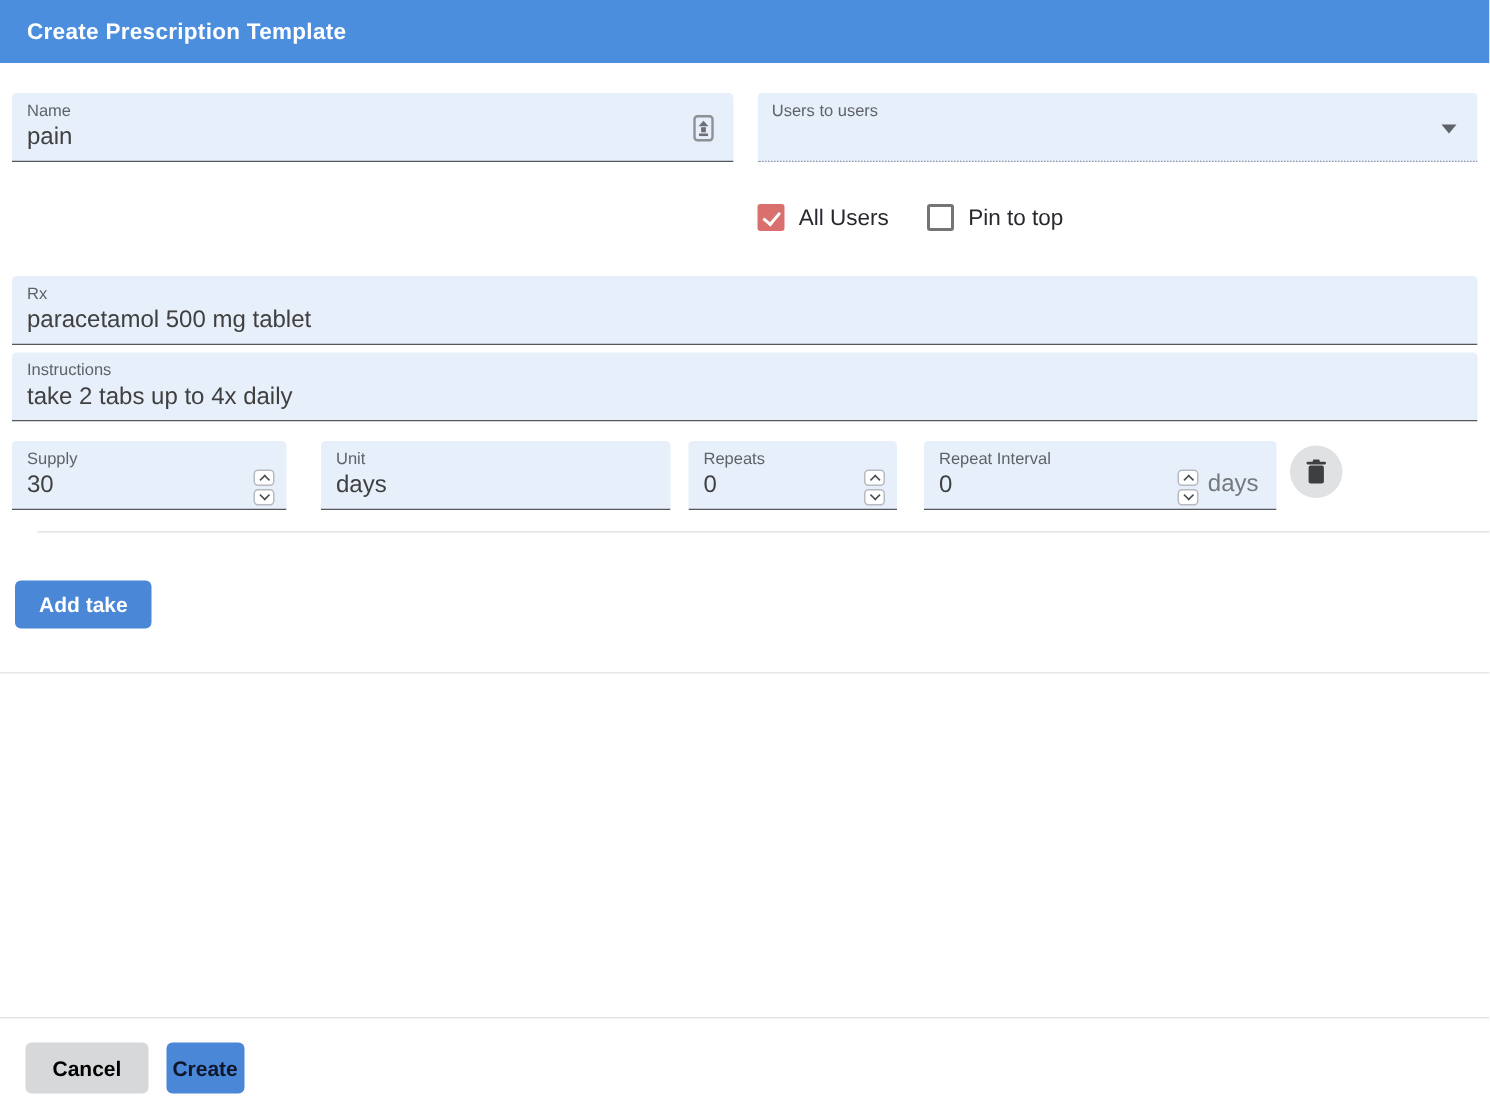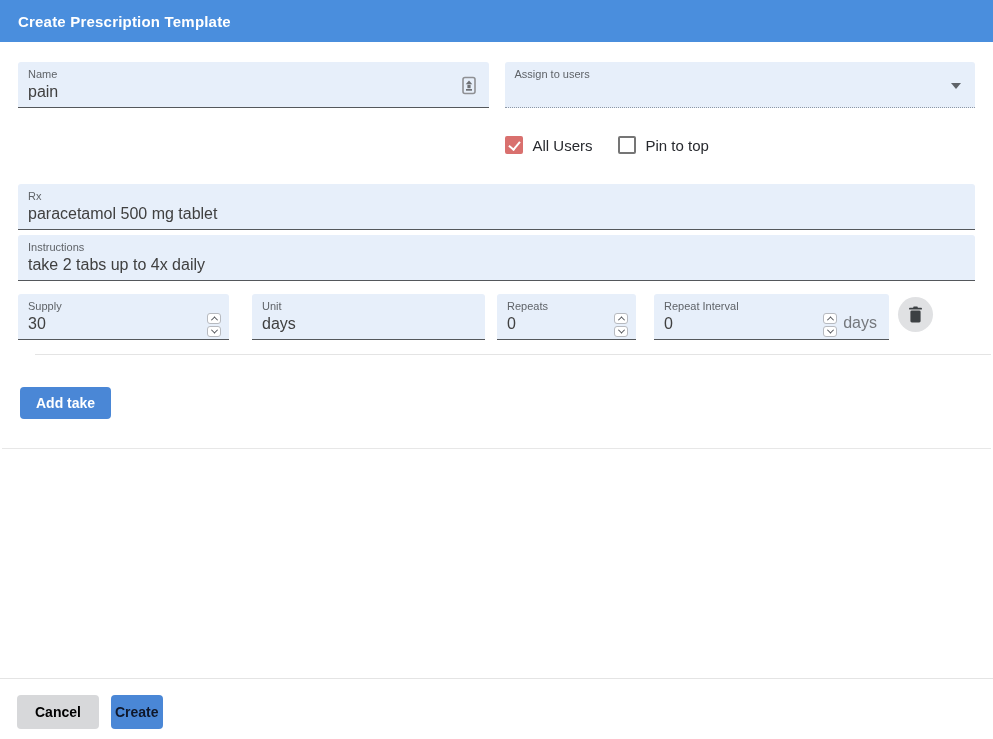--- a/index.html
+++ b/index.html
@@ -14,21 +14,21 @@
     height: 42px;
     background: var(--header-blue, #4a8edd);
     color: #fff;
     display: flex;
     align-items: center;
     padding: 0 18px;
     font-size: 15px;
     font-weight: 600;
     letter-spacing: .2px;
   }
-  .content { padding: 20px 18px 0; }
+  .content { padding: 20px 8px 0; }
 
   .row-top { display: flex; gap: 16px; }
   .col { flex: 1; min-width: 0; }
 
   .field {
     background: var(--field-bg, #e7effa);
     border-bottom: 1.5px solid #54575b;
     border-radius: 3px 3px 0 0;
     padding: 6px 10px 4px;
     position: relative;
@@ -110,21 +110,21 @@
   .cb-gap { width: 25px; flex: 0 0 auto; }
 
   .section-rx { margin-top: 29px; }
   .mt5 { margin-top: 5px; }
 
   .supply-row {
     display: flex;
     margin-top: 13px;
     align-items: flex-start;
   }
-  .f-supply  { width: 211px; flex: 0 0 auto; }
+  .f-supply  { width: 183px; flex: 0 0 auto; }
   .f-unit    { width: 233px; flex: 0 0 auto; margin-left: 23px; }
   .f-repeats { width: 139px; flex: 0 0 auto; margin-left: 12px; }
   .f-interval{ width: 235px; flex: 0 0 auto; margin-left: 18px; }
 
   .spin {
     position: absolute;
     right: 8px;
     bottom: 2px;
     display: flex;
     flex-direction: column;
@@ -241,21 +241,21 @@
         <svg class="autofill-ic" viewBox="0 0 15 19">
           <rect x="1" y="1.5" width="12" height="16" rx="2" fill="none" stroke="#8f9094" stroke-width="1.6"></rect>
           <polygon points="7,4.5 10.3,8.2 3.7,8.2" fill="#6d6f73"></polygon>
           <rect x="5.4" y="8.8" width="3.2" height="3.4" fill="#6d6f73"></rect>
           <rect x="4" y="13" width="6" height="1.7" fill="#6d6f73"></rect>
         </svg>
       </div>
     </div>
     <div class="col">
       <div class="field dotted">
-        <span class="flabel">Assign to users</span>
+        <span class="flabel">Users to users</span>
         <input type="text" value="" style="">
         <span class="dd-arrow"></span>
       </div>
       <div class="checkbox-row">
         <span class="cb checked"></span>
         <span class="cb-label">All Users</span>
         <span class="cb-gap"></span>
         <span class="cb"></span>
         <span class="cb-label">Pin to top</span>
       </div>

